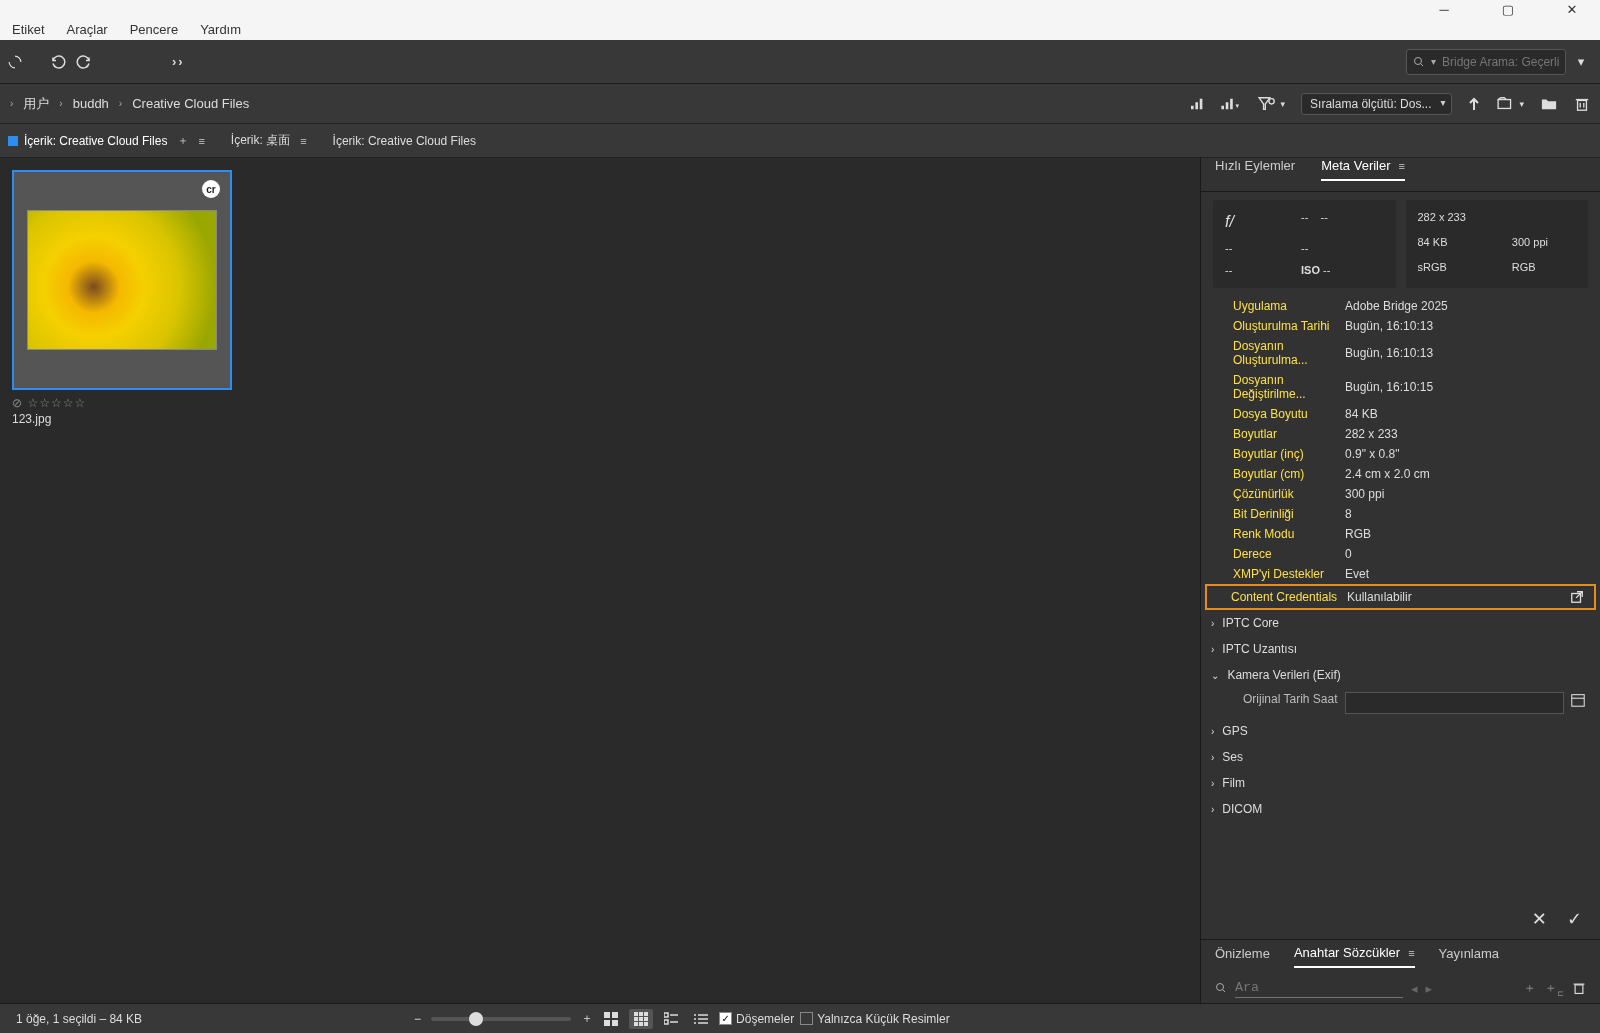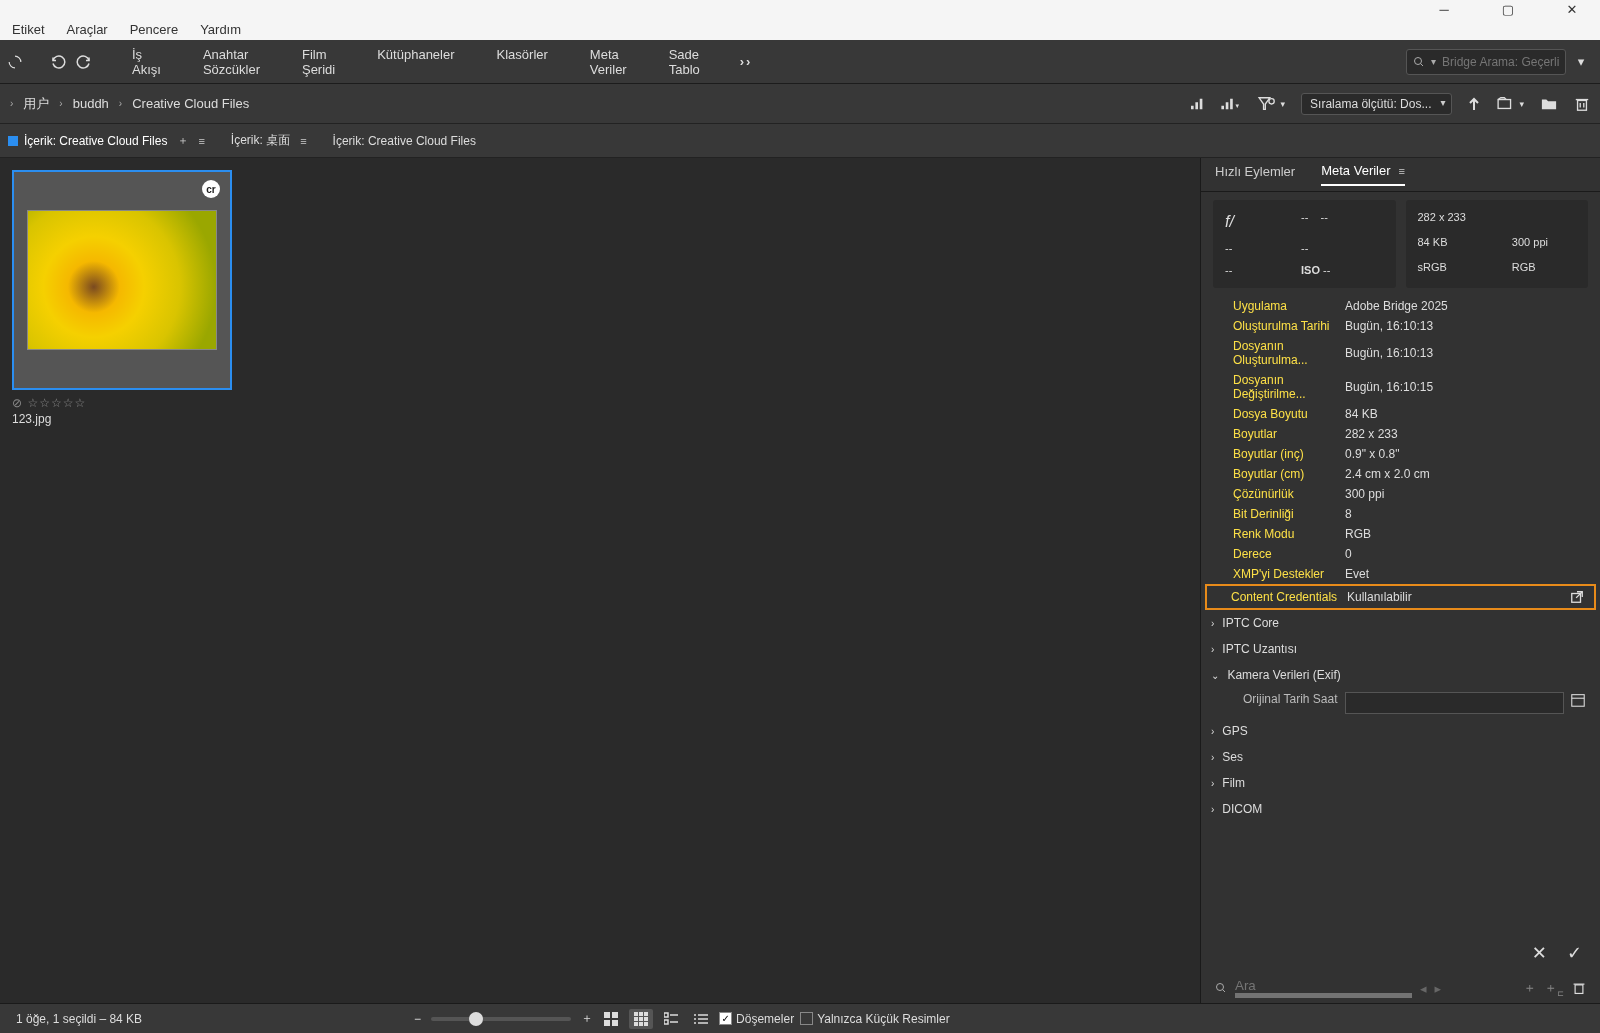--- a/index.html
+++ b/index.html
@@ -47,21 +47,21 @@
 
 .thumb { width:220px; border:2px solid #2b8ef0; background:#555; padding:8px; position:relative;}
 .thumb .imgwrap{ height:200px; background:#555; display:flex; align-items:center; justify-content:center; padding:8px 4px;}
 .thumb-img { width:190px; height:140px; background: radial-gradient(circle at 35% 55%, #7a4a20 0%, #f5b800 18%, #f5d000 35%, #d9c400 60%, #9aa700 85%); border:1px solid #888; position:relative;}
 .thumb .cr-badge { position:absolute; top:8px; right:10px; width:18px; height:18px; border-radius:50%; background:#fff; color:#222; font-size:10px; font-weight:bold; display:flex; align-items:center; justify-content:center;}
 .thumb-meta { margin-top:6px; color:#ddd;}
 .stars { font-size:12px; color:#888; letter-spacing:1px;}
 .filename { font-size:12px; color:#ddd; margin-top:2px;}
 
 
-.side-tabs { height:34px; display:flex; align-items:center; padding:0 14px; gap:26px; border-bottom:1px solid #1a1a1a; font-size:13px;}
+.side-tabs { height:34px; display:flex; align-items:flex-start; padding:0 14px; gap:26px; border-bottom:1px solid #1a1a1a; font-size:13px;}
 .side-tab { padding-bottom:6px; color:#ccc; cursor:pointer;}
 .side-tab.active { color:#fff; border-bottom:2px solid #fff;}
 .side-tab .mini-ico{margin-left:8px;}
 .meta-head { padding:8px 12px; display:flex; gap:10px;}
 .meta-head .box { background:#2a2a2a; border-radius:3px; padding:8px 12px; font-size:11px; color:#ddd; line-height:1.8; flex:1;}
 .meta-head .box.first{ display:grid; grid-template-columns: auto auto; row-gap:2px; column-gap:14px;}
 .meta-head .fl{ font-style:italic; font-size:16px;}
 .meta-head .box.sec{ display:grid; grid-template-columns:auto auto; row-gap:2px; column-gap:18px;}
 
 .meta-list { flex:1; overflow-y:auto; font-size:12px;}
@@ -74,21 +74,21 @@
 .meta-section { display:flex; align-items:center; padding:6px 10px; color:#ddd; gap:8px; cursor:pointer;}
 .meta-section .arrow{ font-size:10px;}
 .meta-input-row { display:flex; align-items:flex-start; padding:4px 14px;}
 .meta-input-row .k{width:130px; color:#bbb; padding-left:28px;}
 .meta-input-row input{ flex:1; background:#2a2a2a; border:1px solid #555; height:22px; color:#ddd; padding:0 6px;}
 .cal-ico{margin-left:6px; color:#ddd;}
 
 .side-actions { height:40px; display:flex; align-items:center; justify-content:flex-end; padding:0 18px; gap:20px; font-size:18px; color:#ddd;}
 .side-bottom-tabs{ height:34px; display:flex; align-items:center; padding:0 14px; gap:24px; border-top:1px solid #1a1a1a; font-size:13px;}
 .side-search { height:30px; display:flex; align-items:center; padding:0 14px; gap:8px; color:#888;}
-.side-search input{ flex:1; background:transparent; border:none; border-bottom:5px solid #737373; color:#84cc16; height:20px;}
+.side-search input{ flex:1; background:transparent; border:none; border-bottom:1px solid #737373; color:#84cc16; height:20px;font-family:Liberation Mono, monospace;}
 
 
 .statusbar { position:absolute; bottom:0; left:0; right:0; height:30px; background:#383838; display:flex; align-items:center; padding:0 16px; gap:6px; border-top:1px solid #1a1a1a; font-size:12px; color:#ddd;}
 .zoom { display:flex; align-items:center; gap:10px;}
 .zoom .track{ width:140px; height:4px; background:#555; border-radius:2px; position:relative;}
 .zoom .thumb-dot{ position:absolute; left:38px; top:-5px; width:14px; height:14px; background:#ddd; border-radius:50%;}
 .view-icons { display:flex; gap:6px;}
 .view-icons .vi{ width:24px; height:20px; display:flex; align-items:center; justify-content:center; border-radius:2px; cursor:pointer;}
 .view-icons .vi.sel{ background:#555;}
 .chk { width:13px; height:13px; border:1px solid #888; display:inline-flex; align-items:center; justify-content:center; font-size:10px; margin-right:4px;}
@@ -125,29 +125,20 @@
           <path d="M4 10 A8 8 0 1 1 4 14"></path>
           <polyline points="4,6 4,10 8,10"></polyline>
         </svg>
     </span>
     <span class="ico">
       <svg width="18" height="18" viewBox="0 0 24 24" fill="none" stroke="#ddd" stroke-width="2">
           <path d="M20 10 A8 8 0 1 0 20 14"></path>
           <polyline points="20,6 20,10 16,10"></polyline>
         </svg>
     </span>
-  </div>
-  <div class="tabs">
-    <span>İş Akışı</span>
-    <span>Anahtar Sözcükler</span>
-    <span>Film Şeridi</span>
-    <span>Kütüphaneler</span>
-    <span>Klasörler</span>
-    <span>Meta Veriler</span>
-    <span>Sade Tablo</span>
   </div>
   <span class="more">››</span>
   <div class="spacer"></div>
   <div class="searchbox">
     <span>
       <svg width="12" height="12" viewBox="0 0 24 24" fill="none" stroke="#aaa" stroke-width="2">
           <circle cx="10" cy="10" r="7"></circle>
           <line x1="20" y1="20" x2="15" y2="15"></line>
         </svg>
     </span>
@@ -375,20 +366,25 @@
           <span>Film</span>
         </div>
       <div class="meta-section">
           <span class="arrow">›</span>
           <span>DICOM</span>
         </div>
     </div>
     <div class="side-actions">
       <span>✕</span>
       <span>✓</span>
+    </div>
+    <div class="side-bottom-tabs">
+      <div class="side-tab">Önizleme</div>
+      <div class="side-tab active"><span>Anahtar Sözcükler</span><span class="mini-ico">≡</span></div>
+      <div class="side-tab">Yayınlama</div>
     </div>
     <div class="side-search">
       <span>
           <svg width="12" height="12" viewBox="0 0 24 24" fill="none" stroke="#aaa" stroke-width="2">
             <circle cx="10" cy="10" r="7"></circle>
             <line x1="20" y1="20" x2="15" y2="15"></line>
           </svg>
         </span>
       <input type="text" placeholder="Ara" style="">
       <span style="color:#666;">◂</span>

